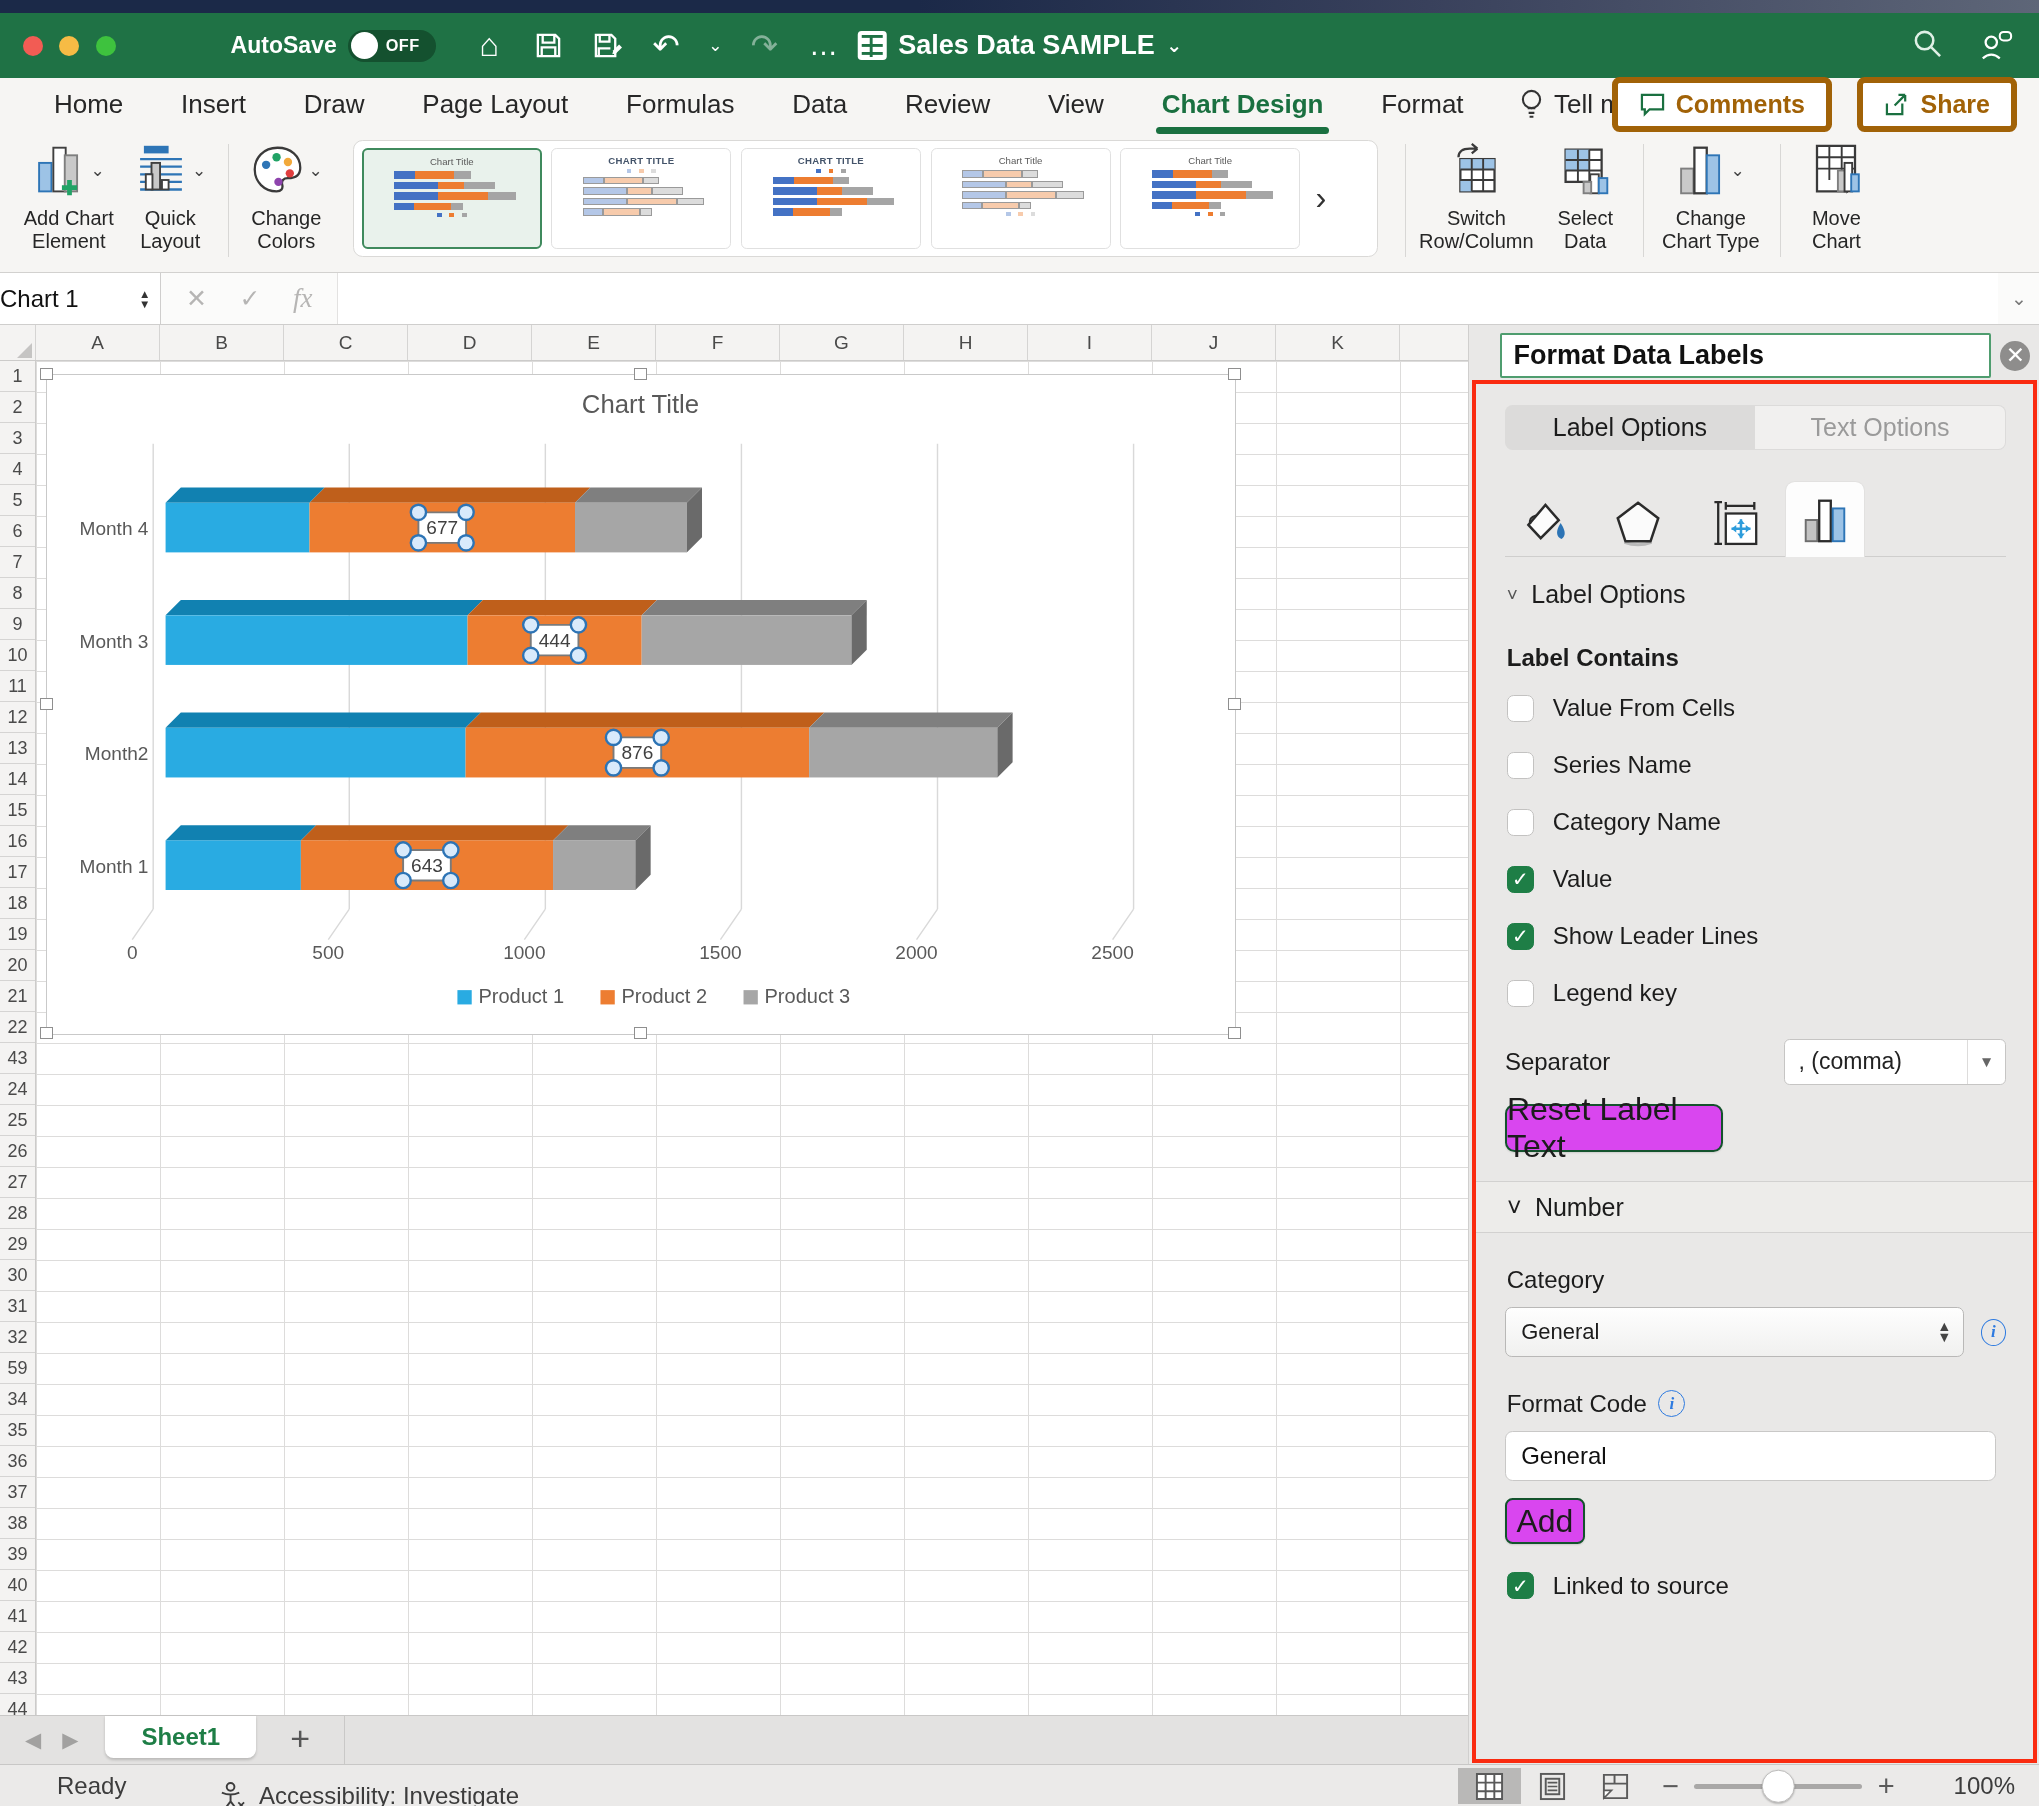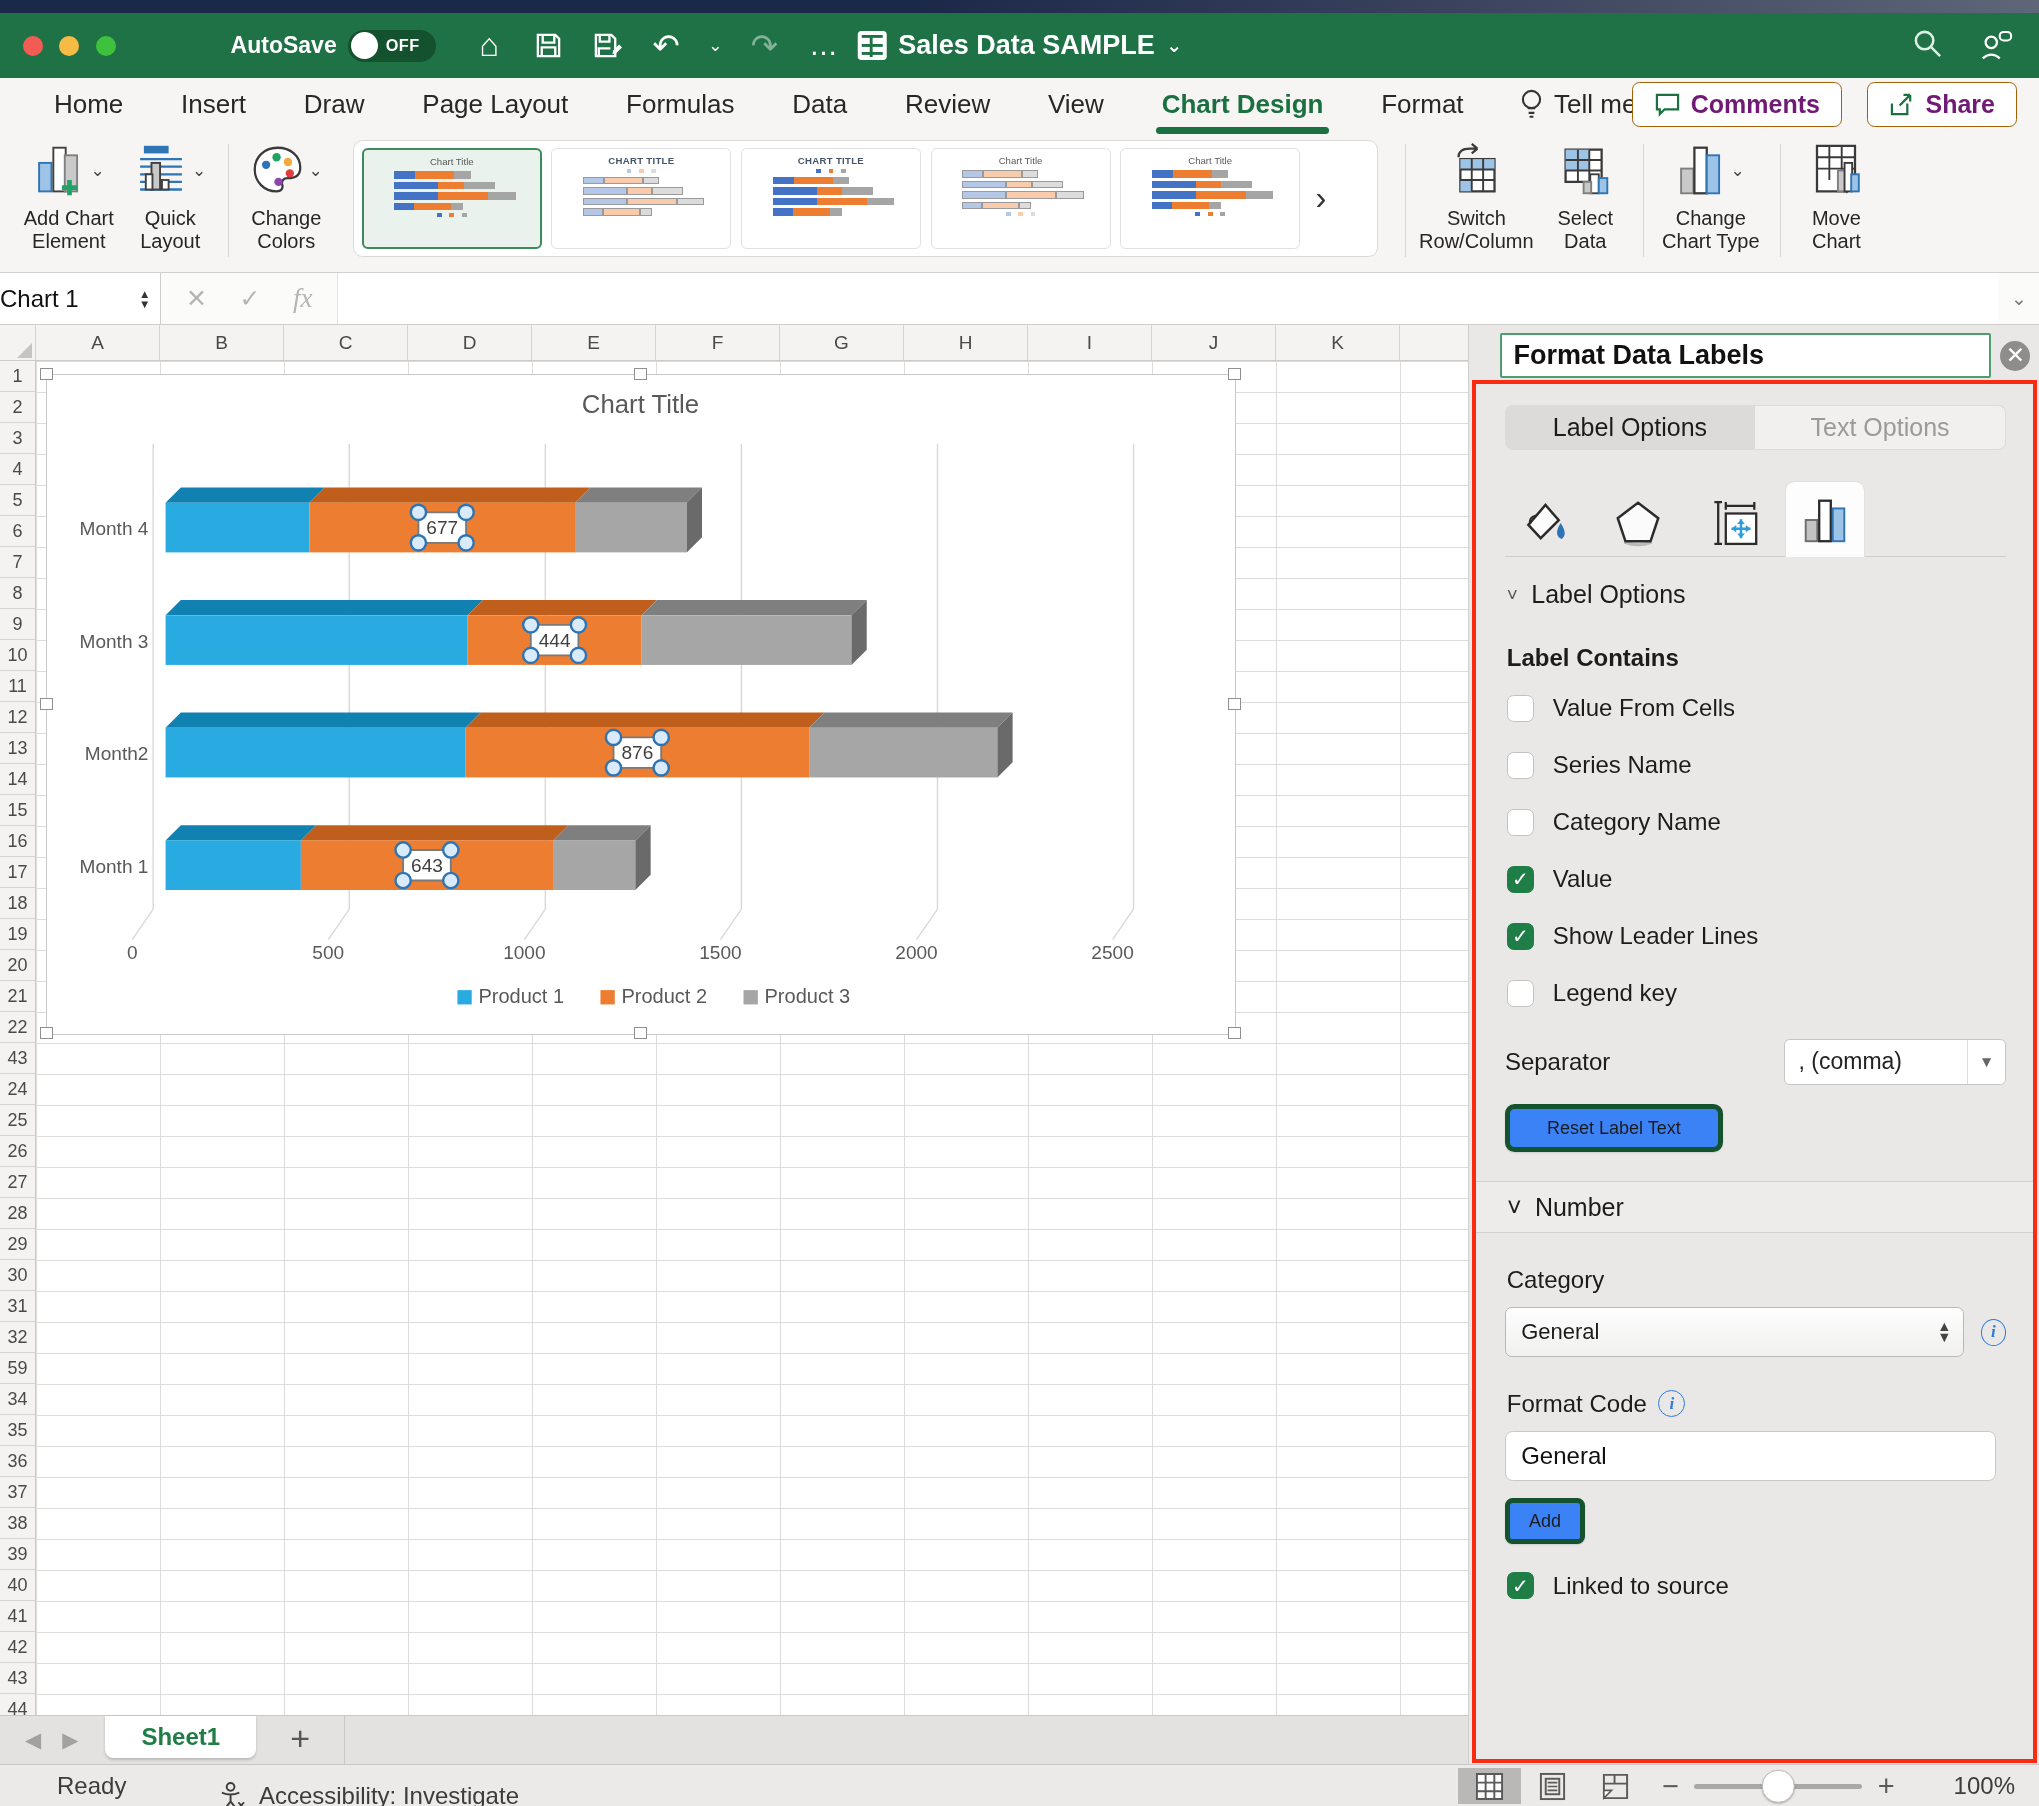--- a/index.html
+++ b/index.html
@@ -30,22 +30,22 @@
     linear-gradient(#1f7245,#1f7245) 8.6px 0/2.9px 100% no-repeat; }
   .tb-right { position:absolute; right:27px; display:flex; gap:36px; align-items:center; }
 
   
   .menu-row { height:52px; background:#f6f5f3; display:flex; align-items:center; padding-left:52px; position:relative; }
   .menu-tab { font-size:26px; color:#272727; margin-right:54px; position:relative; padding:5.7px 1.9px; cursor:default; white-space:nowrap; }
   .menu-tab.active { color:#1a7040; font-weight:bold; }
   .menu-tab.active:after { content:""; position:absolute; left:-3.8px; right:-3.8px; bottom:-8.6px; height:6.7px; border-radius:3.8px; background:#1a7040; }
   .tellme { display:flex; align-items:center; gap:9.6px; font-size:26px; color:#272727; }
   .mr-right { position:absolute; right:23px; display:flex; gap:25px; }
-  .chip-btn { display:flex; align-items:center; gap:9.6px; background:#fff; border:1px solid #a16207; border-radius:7.6px;
-    padding:6.7px 21px; font-size:25px; color:#701a75; font-weight:bold; }
+  .chip-btn { display:flex; align-items:center; gap:9.6px; background:#fff; border:6px solid #a16207; border-radius:7.6px;
+    padding:6.7px 21px; font-size:25px; color:#a16207; font-weight:bold; }
 
   
   .ribbon { height:143px; background:#f6f5f3; border-bottom:1px solid #d2d1cf; display:flex; align-items:flex-start; padding:9.6px 0 0 15.3px; }
   .rgroup { display:flex; flex-direction:column; align-items:center; width:107px; margin-right:1.9px; }
   .rgroup .ric { height:61px; display:flex; align-items:center; gap:3.8px; }
   .rgroup .rlabel { font-size:20px; color:#262626; text-align:center; line-height:1.15; margin-top:5.7px; white-space:pre-line; }
   .caret { font-size:17px; color:#444; }
   .vdiv { width:1px; background:#d8d7d5; height:113px; margin:3.8px 9.6px; }
   .gallery { width:1025px; height:117px; background:#fff; border:1px solid #dad9d7; border-radius:9.6px; margin:0 17px;
     display:flex; align-items:center; padding:5.7px 7.6px; gap:9.6px; }
@@ -115,22 +115,22 @@
   .cb-row { display:flex; align-items:center; gap:19px; margin:0 0 0 1.9px; height:57px; }
   .cb { width:27px; height:27px; border-radius:6.7px; background:#fff; border:1.4px solid #c3c2c1; flex:0 0 auto;
     display:flex; align-items:center; justify-content:center; }
   .cb.on { background:#1e7e46; border-color:#1e7e46; color:#fff; font-size:20px; font-weight:bold; }
   .cb-label { font-size:24px; color:#1c1c1c; }
   .sep-row { display:flex; align-items:center; justify-content:space-between; margin-top:13.4px; height:54px; }
   .sep-label { font-size:24px; color:#1c1c1c; }
   .dropdown { width:222px; height:46px; background:#fff; border:1px solid #c6c5c4; border-radius:5.7px;
     display:flex; align-items:center; font-size:23px; color:#222; padding-left:13.4px; }
   .dropdown .dd-btn { margin-left:auto; width:38px; height:100%; border-left:1px solid #dddcdb; display:flex; align-items:center; justify-content:center; color:#666; font-size:15.3px; }
-  .btn { background:#3b82f6; border:5px solid #14532d; border-radius:9.6px; box-shadow:0 1px 1.9px rgba(0,0,0,.12);
-    font-size:18px; color:#1c1c1c; display:inline-flex; align-items:center; justify-content:center; }
+  .btn { background:#d946ef; border:2px solid #14532d; border-radius:9.6px; box-shadow:0 1px 1.9px rgba(0,0,0,.12);
+    font-size:32px; color:#1c1c1c; display:inline-flex; align-items:center; justify-content:center; }
   .reset-btn { width:218px; height:48px; margin-top:15.3px; }
   .num-band { margin:29px -27px 0 -29px; height:52px; background:#edecEB; background:#edecea;
     border-top:1px solid #d2d1d0; border-bottom:1px solid #d2d1d0; display:flex; align-items:center; gap:13.4px;
     padding-left:31px; font-size:25px; color:#1c1c1c; }
   .fld-label { font-size:24px; color:#1c1c1c; margin:32.5px 0 13.4px 1.9px; display:flex; align-items:center; gap:11.5px; }
   .select { width:491px; height:50px; border:1px solid #b9b8b7; border-radius:6.7px; background:linear-gradient(#fefefe,#f0f0ef);
     display:flex; align-items:center; font-size:22px; color:#1c1c1c; padding-left:15.3px; position:relative; }
   .select .sel-step { margin-left:auto; margin-right:11.5px; display:flex; flex-direction:column; line-height:.75; font-size:14.3px; color:#444; }
   .info-i { width:27px; height:27px; border-radius:50%; border:1.9px solid #2d7ae0; color:#2d7ae0; font-size:17px; font-weight:bold;
     display:inline-flex; align-items:center; justify-content:center; font-family:"Liberation Serif",serif; font-style:italic; }

